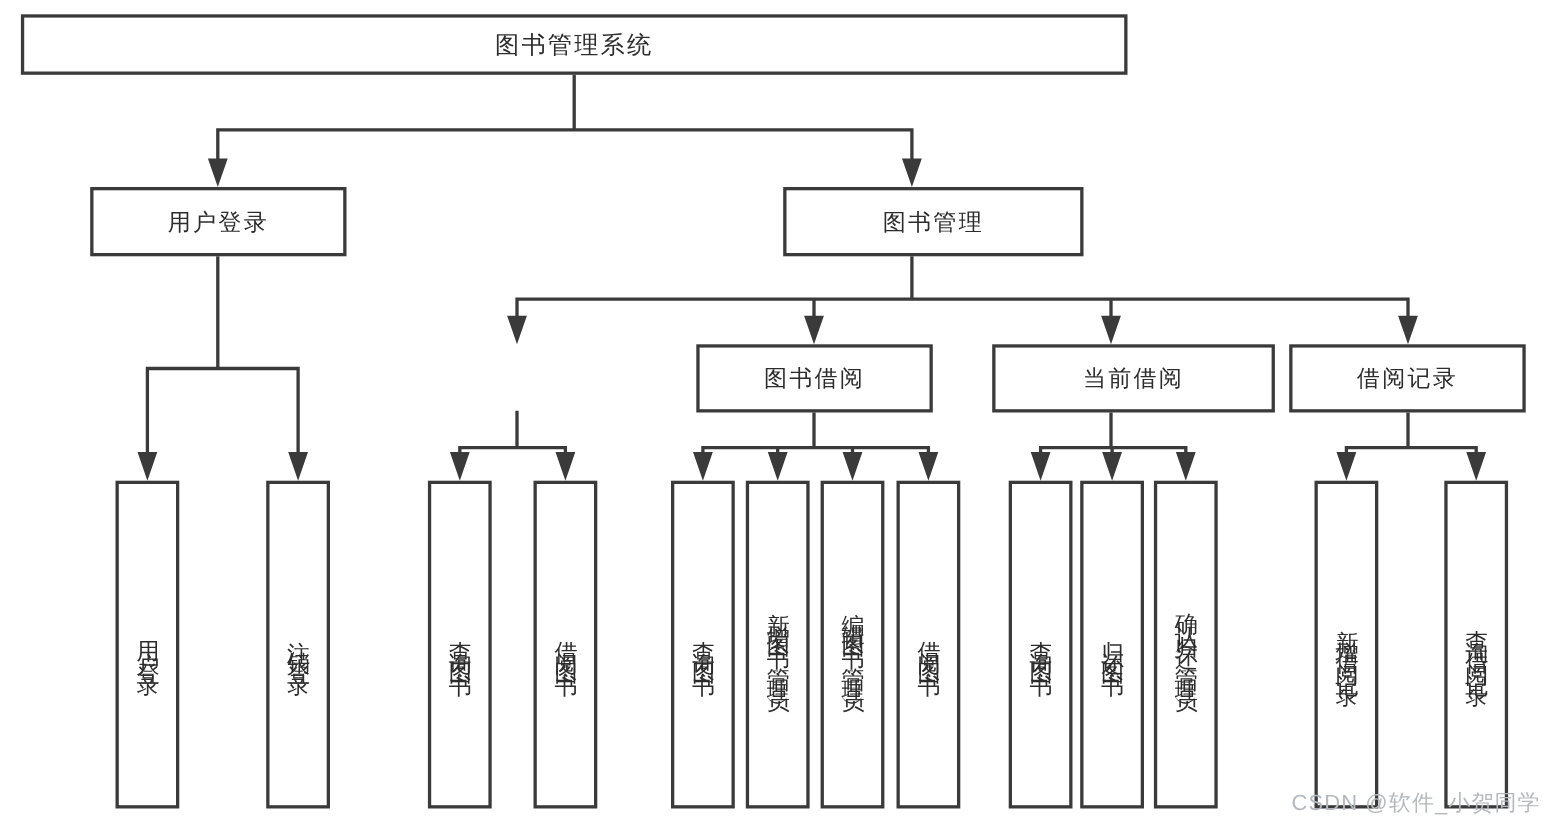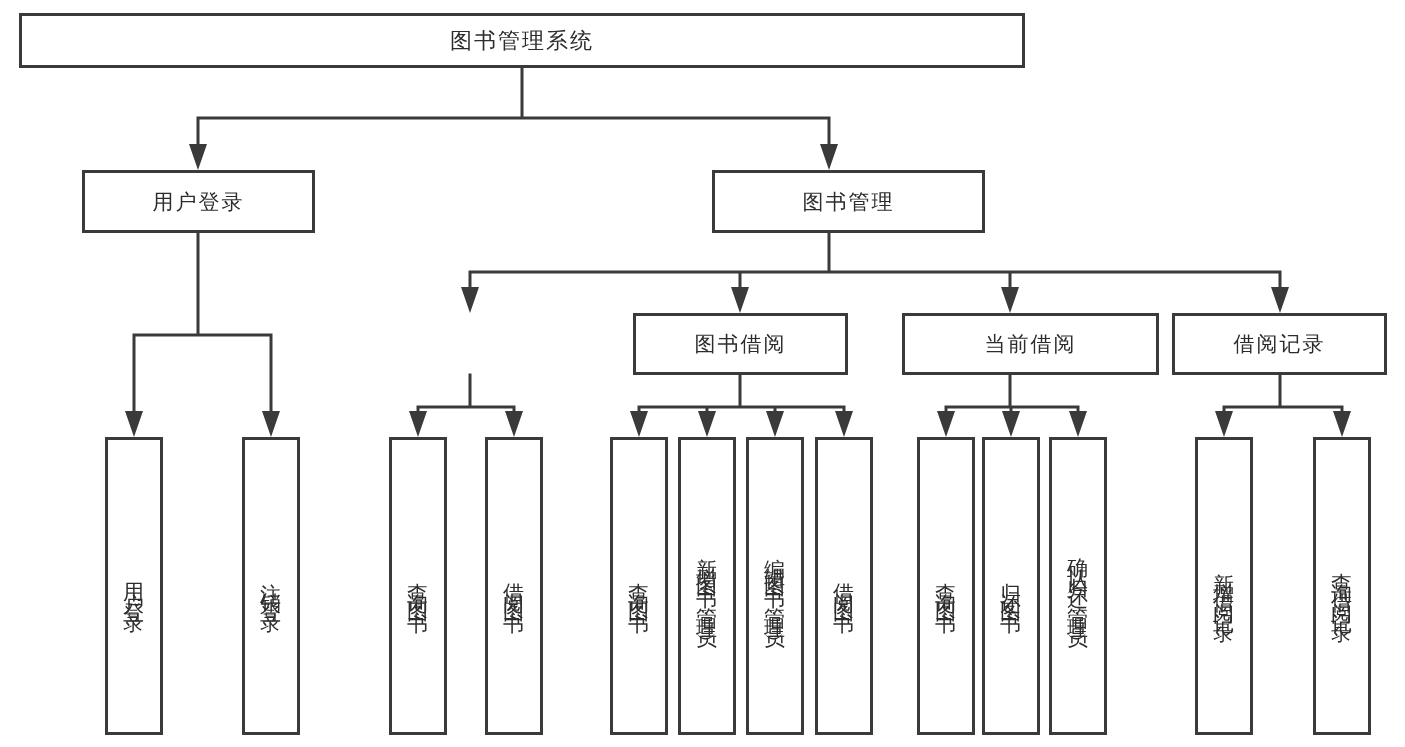--- a/index.html
+++ b/index.html
@@ -135,14 +135,15 @@
     <span>确认归还（管理员）</span>
   </div>
 
   <div class="node v" style="left:1195px;top:437px;width:58px;height:298px;">
     <span>新增借阅记录</span>
   </div>
   <div class="node v" style="left:1313px;top:437px;width:58px;height:298px;">
     <span>查询借阅记录</span>
   </div>
 
+  <div class="watermark">CSDN @软件_小贺同学</div>
 
 </div>
 
 </body></html>

